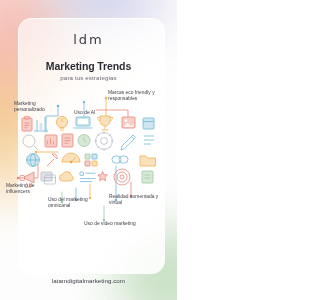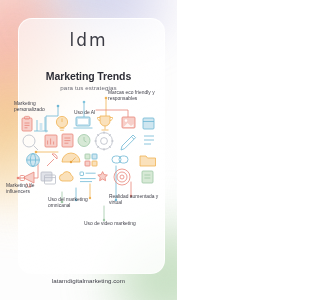--- a/index.html
+++ b/index.html
@@ -31,26 +31,26 @@
     left:18px; top:18px; right:12px; bottom:26px;
     border-radius:14px;
     background:linear-gradient(160deg, rgba(255,255,255,.62) 0%, rgba(255,255,255,.90) 38%, rgba(255,255,255,.96) 70%, rgba(255,255,255,.86) 100%);
     border:1px solid rgba(255,255,255,.75);
   }
 
   
   .header { position:absolute; left:0; right:0; top:30px; text-align:center; }
   .logo {
     font-family:"DejaVu Sans", sans-serif;
-    font-size:17px; letter-spacing:2.0px;
+    font-size:13px; letter-spacing:2.0px;
     color:#3b3b44; font-weight:400;
     display:inline-block;
   }
   .title {
-    margin-top:20px;
+    margin-top:12px;
     font-size:10.5px; font-weight:bold;
     color:#2d2d36; letter-spacing:-.1px;
   }
   .subtitle {
     margin-top:2px;
     font-size:6.2px; color:#6b6b75; letter-spacing:.1px;
   }
 
   
   .stage { position:absolute; left:0; top:80px; width:177px; height:160px; }

